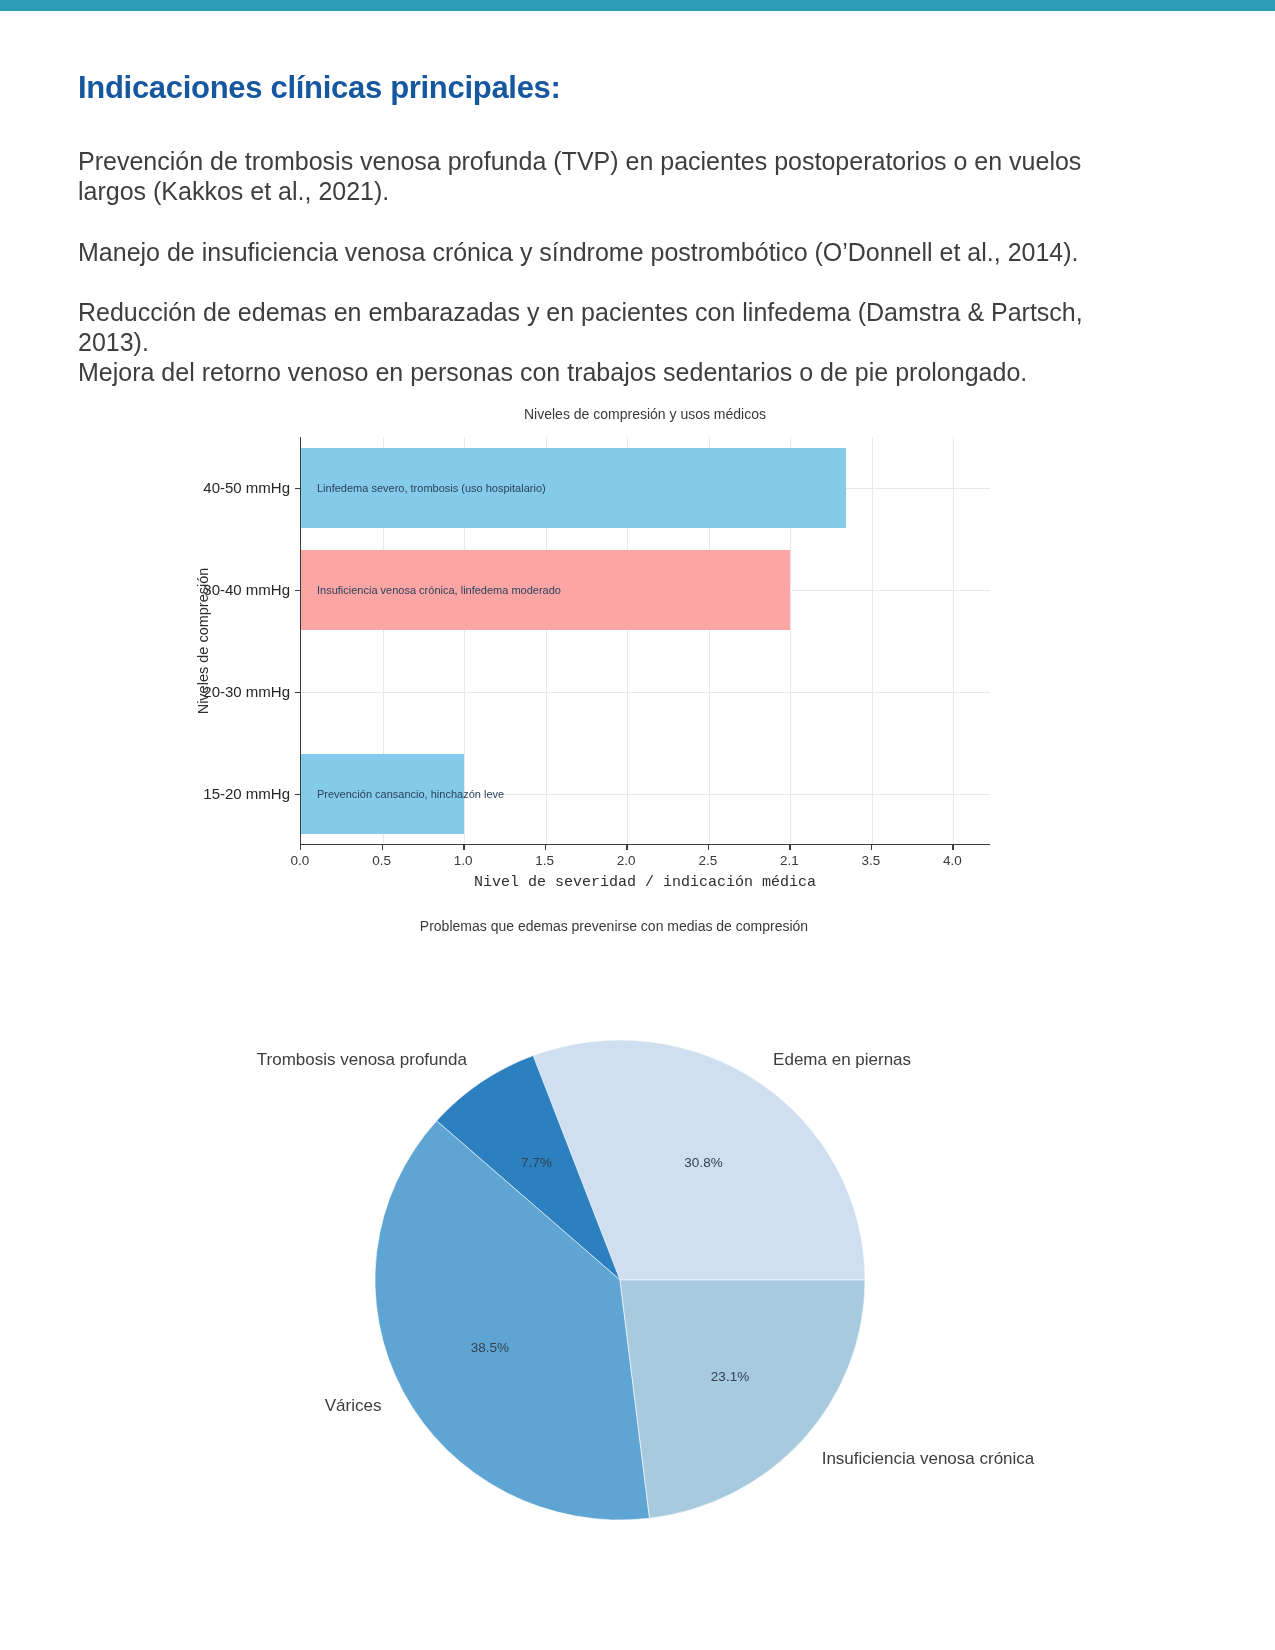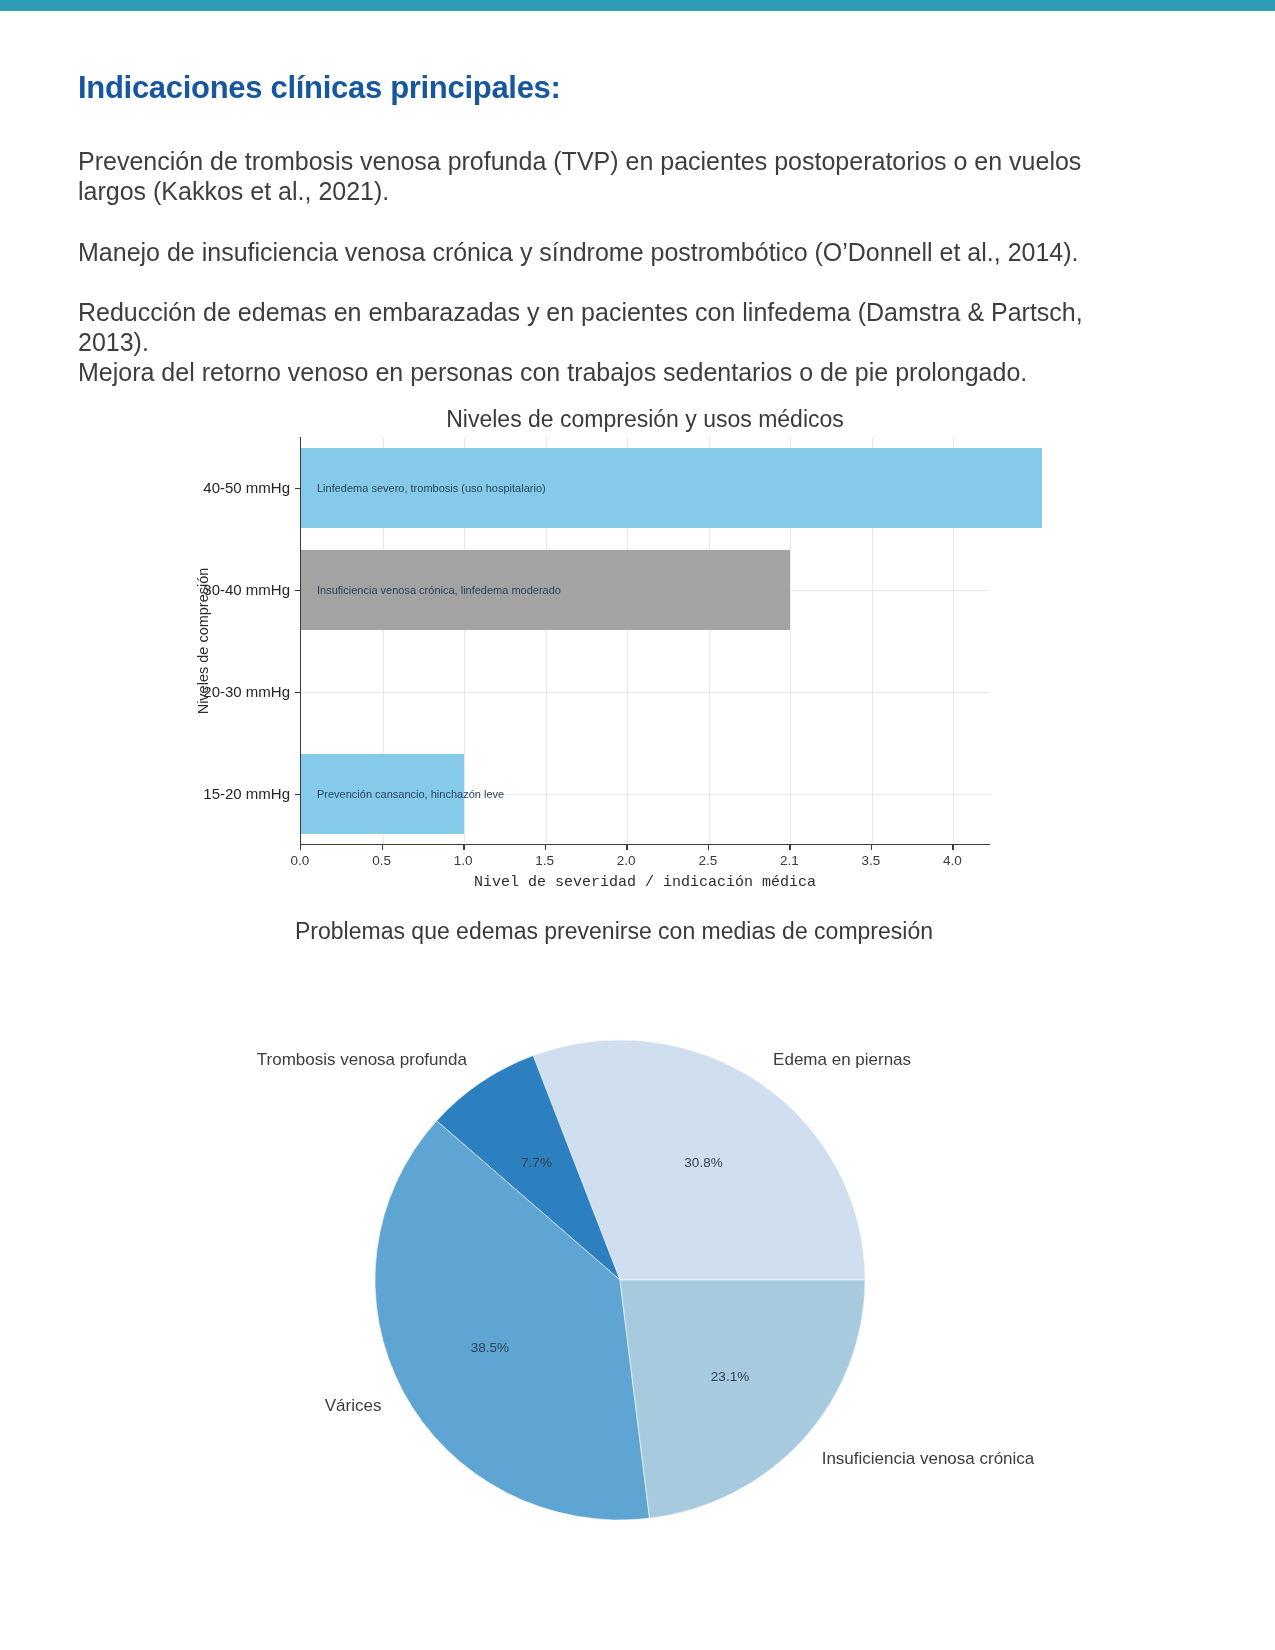--- a/index.html
+++ b/index.html
@@ -10,21 +10,21 @@
   }
   .abs { position:absolute; }
   #top-bar { left:0; top:0; width:1275px; height:11px; }
   #main-heading {
     left:78px; top:70px; font-size:31px; font-weight:bold;
     letter-spacing:-0.3px; color:#1657a0; white-space:nowrap;
   }
   .para { left:78px; width:1060px; font-size:25px; line-height:30px; color:#3e3e3e; }
   
   #bar-title, #pie-title {
-    font-size:23px; color:#3a3a3a; white-space:nowrap; transform:translateX(-50%);
+    font-size:14px; color:#3a3a3a; white-space:nowrap; transform:translateX(-50%);
   }
   #bar-plot {
     left:300px; top:437px; width:690px; height:408px;
     border-left:1.4px solid #3c3c3c; border-bottom:1.4px solid #3c3c3c;
     background:#ffffff;
   }
   .gridline-v { position:absolute; top:0; bottom:0; width:1px; background:#e9e9e9; }
   .gridline-h { position:absolute; left:0; right:0; height:1px; background:#e9e9e9; }
   .bar {
     position:absolute; left:0; display:flex; align-items:center;
@@ -65,25 +65,25 @@
   <div id="bar-plot" class="abs">
       <div class="gridline-v" style="left: 81.5603px;"></div>
       <div class="gridline-v" style="left: 163.121px;"></div>
       <div class="gridline-v" style="left: 244.681px;"></div>
       <div class="gridline-v" style="left: 326.241px;"></div>
       <div class="gridline-v" style="left: 407.801px;"></div>
       <div class="gridline-v" style="left: 489.362px;"></div>
       <div class="gridline-v" style="left: 570.922px;"></div>
       <div class="gridline-v" style="left: 652.482px;"></div>
       <div class="gridline-h" style="top: 51px;"></div>
-      <div class="bar" style="top: 11px; height: 80px; width: 741px; background: rgb(133, 203, 233);">
+      <div class="bar" style="top: 11px; height: 80px; width: 545px; background: rgb(133, 203, 233);">
         <span class="bar-annotation">Linfedema severo, trombosis (uso hospitalario)</span>
       </div>
       <div class="gridline-h" style="top: 153px;"></div>
-      <div class="bar" style="top: 113px; height: 80px; width: 489.362px; background: #a3a3a3;">
+      <div class="bar" style="top: 113px; height: 80px; width: 489.362px; background: #fca5a5;">
         <span class="bar-annotation">Insuficiencia venosa crónica, linfedema moderado</span>
       </div>
       <div class="gridline-h" style="top: 255px;"></div>
       <div class="gridline-h" style="top: 357px;"></div>
       <div class="bar" style="top: 317px; height: 80px; width: 163.121px; background: rgb(133, 203, 233);">
         <span class="bar-annotation">Prevención cansancio, hinchazón leve</span>
       </div>
     </div>
   <div id="bar-axis-extras">
       <div class="cat-label abs" style="left: 150px; top: 479px;">40-50 mmHg</div>

